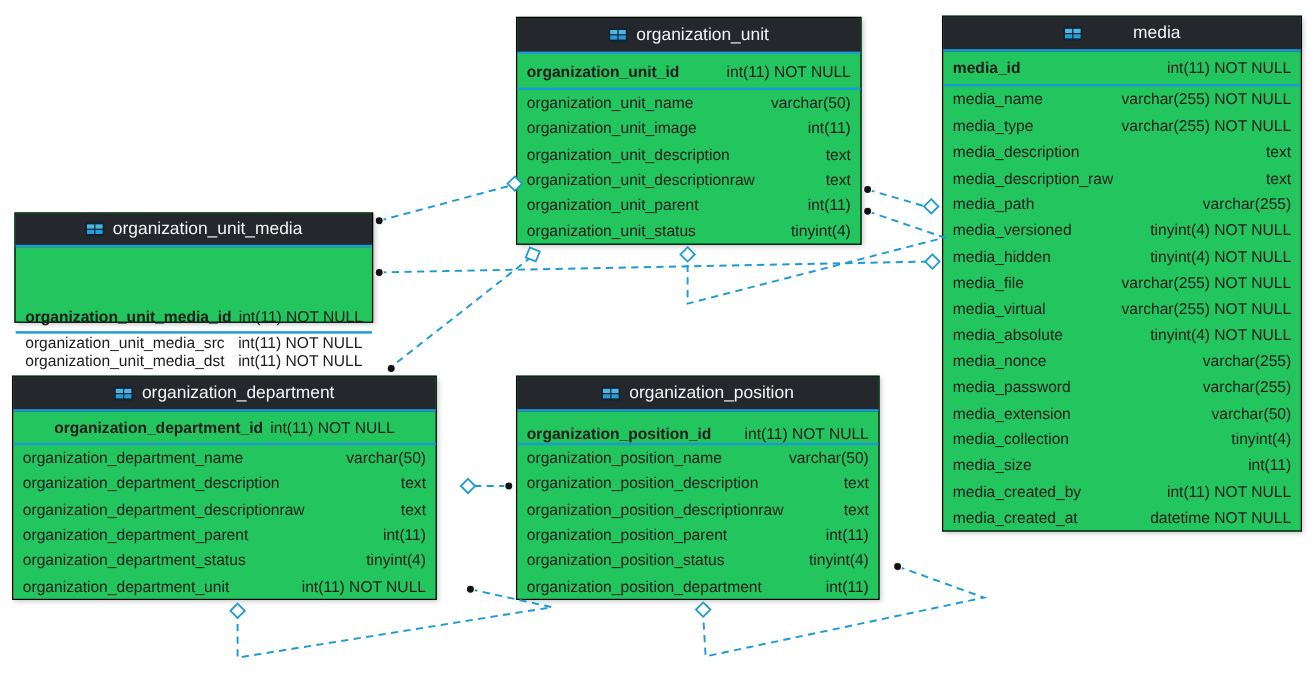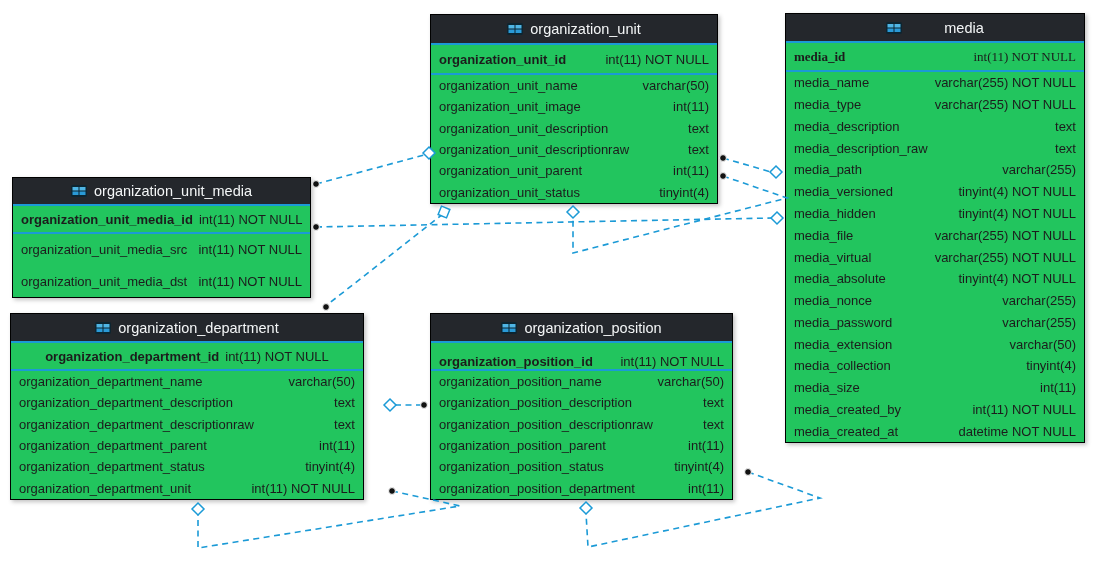--- a/index.html
+++ b/index.html
@@ -90,21 +90,21 @@
             <svg width="16" height="12" viewBox="0 0 16 12">
               <rect x="0" y="0" width="16" height="12" rx="2" fill="#0d2531"></rect>
               <rect x="1.5" y="2" width="6" height="3.5" fill="#4fb5e5"></rect>
               <rect x="8.5" y="2" width="6" height="3.5" fill="#4fb5e5"></rect>
               <rect x="1.5" y="6.5" width="6" height="3.5" fill="#2a9ad7"></rect>
               <rect x="8.5" y="6.5" width="6" height="3.5" fill="#2a9ad7"></rect>
             </svg>
           </span>
           <span>media</span>
         </div>
-        <div class="trow pk" style="height: 27px; font-family: Liberation Serif, serif;">
+        <div class="trow pk" style="height: 27px;">
           <span class="fname">media_id</span>
           <span class="ftype">int(11) NOT NULL</span>
         </div>
         <div class="fields">
           <div class="trow">
             <span class="fname">media_name</span>
             <span class="ftype">varchar(255) NOT NULL</span>
           </div>
           <div class="trow">
             <span class="fname">media_type</span>
@@ -165,34 +165,34 @@
           <div class="trow">
             <span class="fname">media_created_by</span>
             <span class="ftype">int(11) NOT NULL</span>
           </div>
           <div class="trow">
             <span class="fname">media_created_at</span>
             <span class="ftype">datetime NOT NULL</span>
           </div>
         </div>
       </div>
-      <div class="tbl" style="left: 12px; top: 177px; width: 299px; height: 121px;">
+      <div class="tbl" style="left: 12px; top: 177px; width: 299px; height: 92px;">
         <div class="thead" style="height: 26px;">
           <span class="ticon">
             <svg width="16" height="12" viewBox="0 0 16 12">
               <rect x="0" y="0" width="16" height="12" rx="2" fill="#0d2531"></rect>
               <rect x="1.5" y="2" width="6" height="3.5" fill="#4fb5e5"></rect>
               <rect x="8.5" y="2" width="6" height="3.5" fill="#4fb5e5"></rect>
               <rect x="1.5" y="6.5" width="6" height="3.5" fill="#2a9ad7"></rect>
               <rect x="8.5" y="6.5" width="6" height="3.5" fill="#2a9ad7"></rect>
             </svg>
           </span>
           <span>organization_unit_media</span>
         </div>
-        <div class="trow pk" style="height: 26px;">
+        <div class="trow pk" style="height: 26px; margin-top: 44px;">
           <span class="fname">organization_unit_media_id</span>
           <span class="ftype">int(11) NOT NULL</span>
         </div>
         <div class="fields">
           <div class="trow">
             <span class="fname">organization_unit_media_src</span>
             <span class="ftype">int(11) NOT NULL</span>
           </div>
           <div class="trow">
             <span class="fname">organization_unit_media_dst</span>

